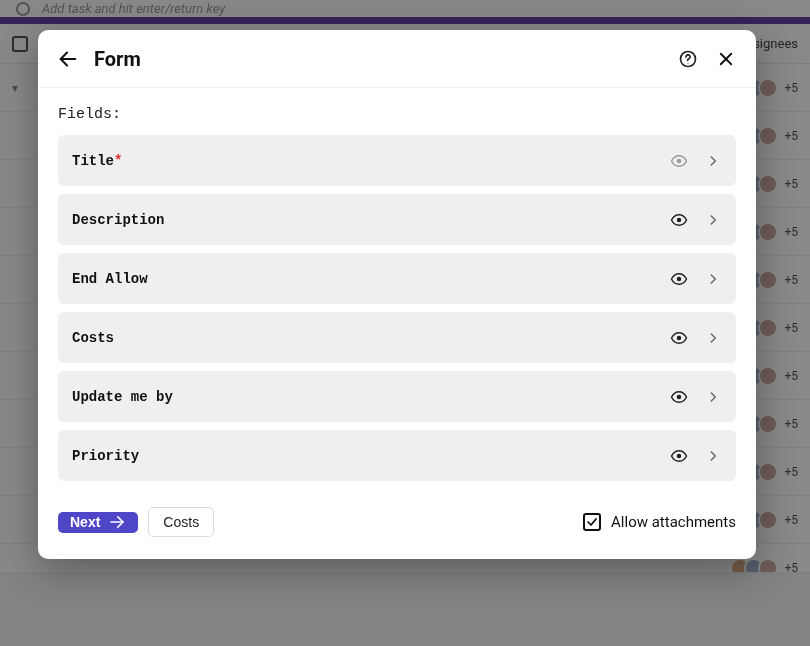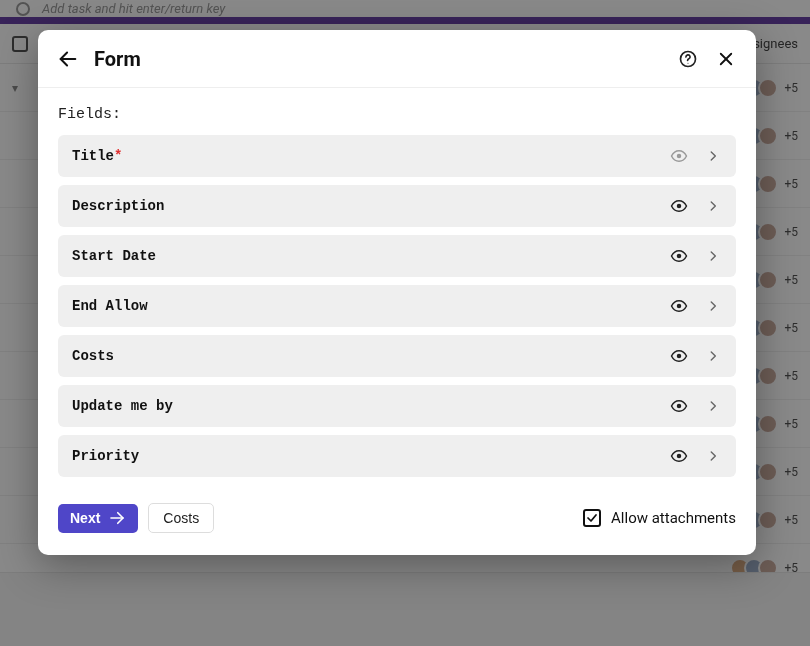--- a/index.html
+++ b/index.html
@@ -31,29 +31,29 @@
   .modal { position:absolute; left:38px; top:30px; width:718px; background:#fff; border-radius:10px; box-shadow:0 10px 40px rgba(0,0,0,0.35); overflow:hidden; }
   .modal-head { height:58px; display:flex; align-items:center; justify-content:space-between; padding:0 18px; border-bottom:1px solid #eee;}
   .mh-left { display:flex; align-items:center; gap:14px; }
   .back-btn { display:flex; align-items:center; justify-content:center; width:24px; height:24px; cursor:pointer; }
   .modal-title { font-size:20px; font-weight:700; color:#111; }
   .mh-right { display:flex; align-items:center; gap:14px; }
   .icon-btn { width:24px; height:24px; display:flex; align-items:center; justify-content:center; cursor:pointer; color:#222; }
 
   .modal-body { padding:18px 20px 4px 20px;font-family:Liberation Mono, monospace; }
   .fields-label { font-size:15px; color:#222; margin-bottom:12px; }
-  .field-row { background:#efefef; border-radius:6px; height:42px; display:flex; align-items:center; justify-content:space-between; padding:0 14px; margin-bottom:8px; cursor:pointer; }
+  .field-row { background:#efefef; border-radius:6px; height:51px; display:flex; align-items:center; justify-content:space-between; padding:0 14px; margin-bottom:8px; cursor:pointer; }
   .field-name { font-size:14px; font-weight:600; color:#111; }
   .field-name .req { color:#e03030; font-weight:700; }
   .field-actions { display:flex; align-items:center; gap:16px; color:#555; }
   .eye, .chevr { display:flex; align-items:center; justify-content:center; width:18px; height:18px; }
 
   .modal-foot { display:flex; align-items:center; justify-content:space-between; padding:14px 20px 22px 20px; }
   .foot-left { display:flex; align-items:center; gap:10px; }
-  .btn-primary { background:#4f46c8; color:#fff; border:none; border-radius:5px; height:29px; padding:0 12px; font-size:14px; font-weight:600; display:flex; align-items:center; gap:8px; cursor:pointer;}
+  .btn-primary { background:#4f46c8; color:#fff; border:none; border-radius:5px; height:21px; padding:0 12px; font-size:14px; font-weight:600; display:flex; align-items:center; gap:8px; cursor:pointer;}
   .btn-secondary { background:#fff; border:1px solid #ddd; border-radius:5px; height:30px; padding:0 14px; font-size:14px; color:#222; cursor:pointer;}
   .foot-right { display:flex; align-items:center; gap:10px; }
   .chk { width:18px; height:18px; border:2px solid #111; border-radius:3px; display:flex; align-items:center; justify-content:center; cursor:pointer;}
   .chk svg { display:block; }
   .chk-label { font-size:15px; color:#111; }
 
   svg { display:block; }
 </style>
 </head>
 <body>
@@ -252,36 +252,20 @@
               </svg>
             </span>
       <span class="chevr">
               <svg width="14" height="14" viewBox="0 0 24 24" fill="none" stroke="#666" stroke-width="2.4" stroke-linecap="round" stroke-linejoin="round">
                 <polyline points="9 5 16 12 9 19"></polyline>
               </svg>
             </span>
     </span>
         </div>
         <div class="field-row">
-    <span class="field-name">Start Date</span>
-    <span class="field-actions">
-      <span class="eye">
-              <svg width="18" height="18" viewBox="0 0 24 24" fill="none" stroke="#222" stroke-width="2" stroke-linecap="round" stroke-linejoin="round">
-                <path d="M2 12s3.5-7 10-7 10 7 10 7-3.5 7-10 7S2 12 2 12z"></path>
-                <circle cx="12" cy="12" r="3" fill="#222" stroke="none"></circle>
-              </svg>
-            </span>
-      <span class="chevr">
-              <svg width="14" height="14" viewBox="0 0 24 24" fill="none" stroke="#666" stroke-width="2.4" stroke-linecap="round" stroke-linejoin="round">
-                <polyline points="9 5 16 12 9 19"></polyline>
-              </svg>
-            </span>
-    </span>
-        </div>
-        <div class="field-row">
     <span class="field-name">End Allow</span>
     <span class="field-actions">
       <span class="eye">
               <svg width="18" height="18" viewBox="0 0 24 24" fill="none" stroke="#222" stroke-width="2" stroke-linecap="round" stroke-linejoin="round">
                 <path d="M2 12s3.5-7 10-7 10 7 10 7-3.5 7-10 7S2 12 2 12z"></path>
                 <circle cx="12" cy="12" r="3" fill="#222" stroke="none"></circle>
               </svg>
             </span>
       <span class="chevr">
               <svg width="14" height="14" viewBox="0 0 24 24" fill="none" stroke="#666" stroke-width="2.4" stroke-linecap="round" stroke-linejoin="round">

